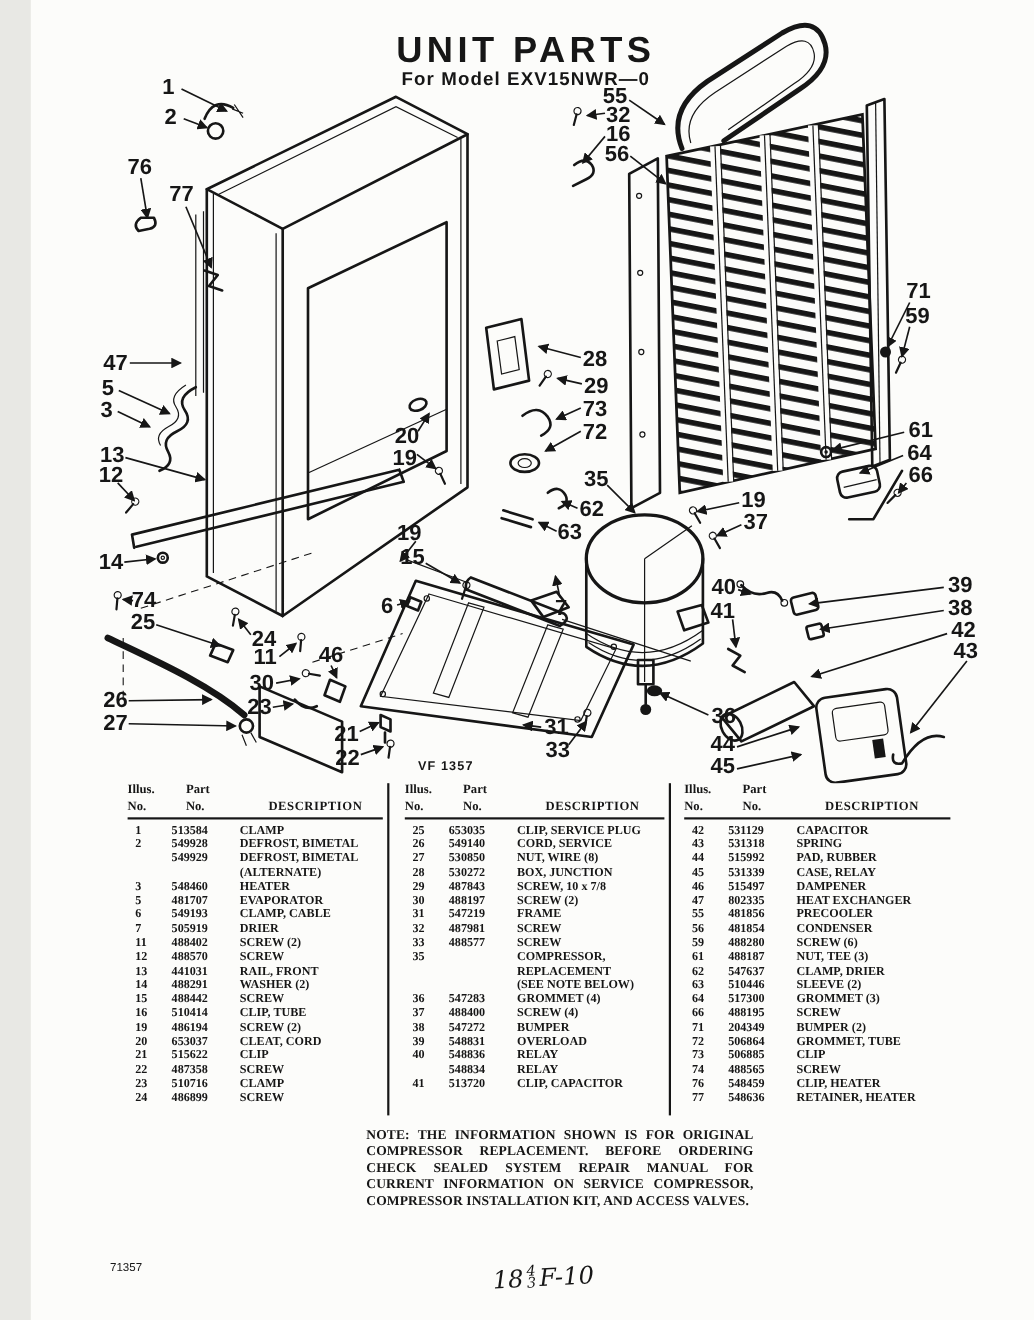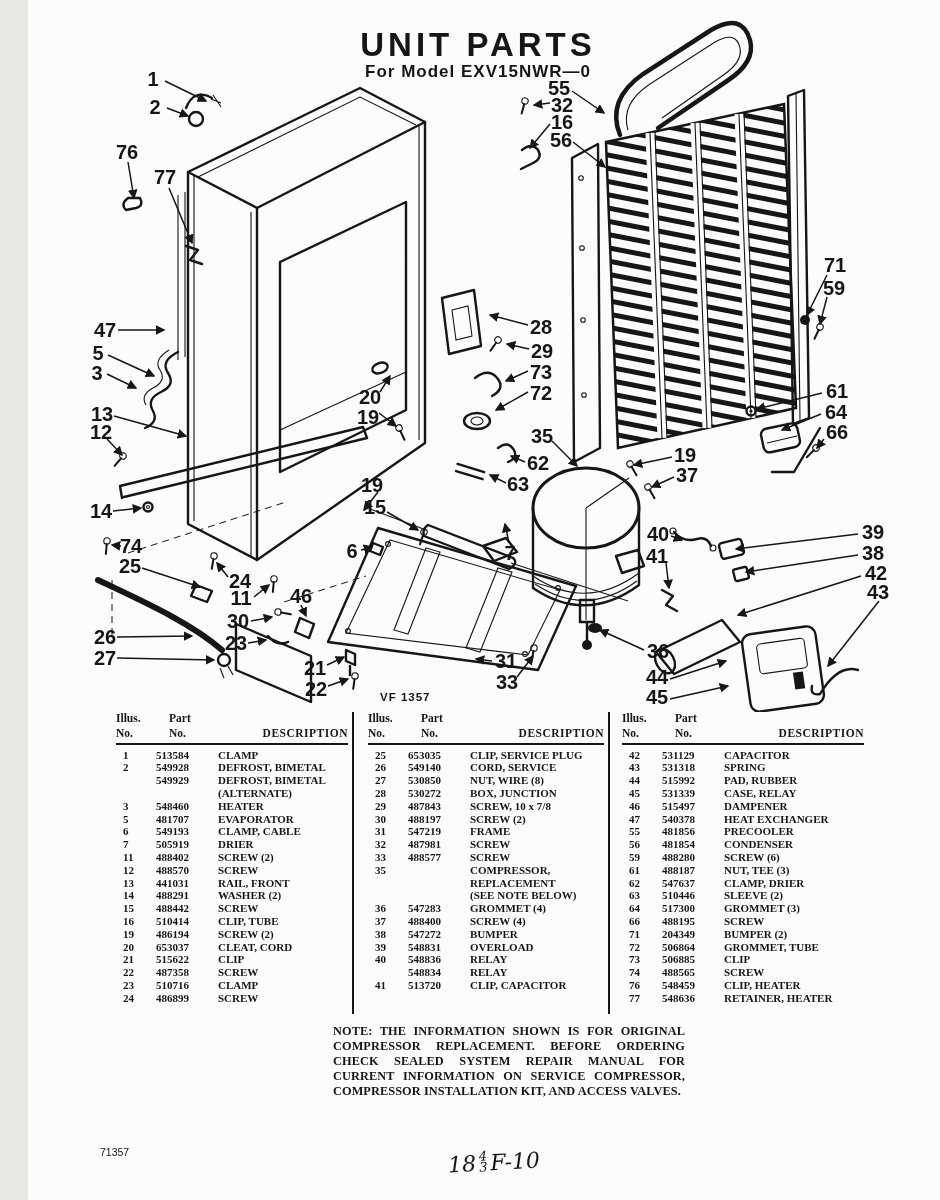--- a/index.html
+++ b/index.html
@@ -17,21 +17,21 @@
   #callouts{position:absolute;top:0;left:0;width:940px;height:712px;pointer-events:none;}
   .co{position:absolute;transform:translate(-50%,-50%);
       font-family:"Liberation Sans",sans-serif;font-weight:700;font-size:20px;line-height:1;}
   .vf-label{position:absolute;left:352px;top:691px;font-family:"Liberation Sans",sans-serif;
       font-weight:700;font-size:11.5px;letter-spacing:1px;}
   
   .ptable{position:absolute;top:712px;font-size:11px;line-height:12.8px;font-weight:700;}
   .pt-hr1,.pt-hr2{display:grid;grid-template-columns:34px 56px auto;column-gap:19px;}
   .pt-hr1{font-size:11.5px;margin-bottom:2px;}
   .pt-hr2{font-size:11.5px;padding-bottom:3px;border-bottom:2.5px solid #161616;margin-bottom:4px;}
-  .h-desc{text-align:right;letter-spacing:.5px;}
+  .h-desc{text-align:left;letter-spacing:.5px;}
   .pt-row{display:grid;grid-template-columns:34px 56px auto;column-gap:6px;}
   .c-illus{padding-left:7px;}
   .t1{left:88px;width:232px;}
   .t2{left:340px;width:236px;}
   .t3{left:594px;width:242px;}
   .vrule{position:absolute;width:2px;background:#161616;top:712px;height:302px;}
   .vr1{left:324px;}
   .vr2{left:580px;}
   
   .note{position:absolute;left:305px;top:1024px;width:352px;font-size:12.3px;line-height:15px;
@@ -659,21 +659,21 @@
         </div>
 
         <div class="pt-row">
           <span class="c-illus">46</span>
           <span class="c-part">515497</span>
           <span class="c-desc">DAMPENER</span>
         </div>
 
         <div class="pt-row">
           <span class="c-illus">47</span>
-          <span class="c-part">540378</span>
+          <span class="c-part">802335</span>
           <span class="c-desc">HEAT EXCHANGER</span>
         </div>
 
         <div class="pt-row">
           <span class="c-illus">55</span>
           <span class="c-part">481856</span>
           <span class="c-desc">PRECOOLER</span>
         </div>
 
         <div class="pt-row">

